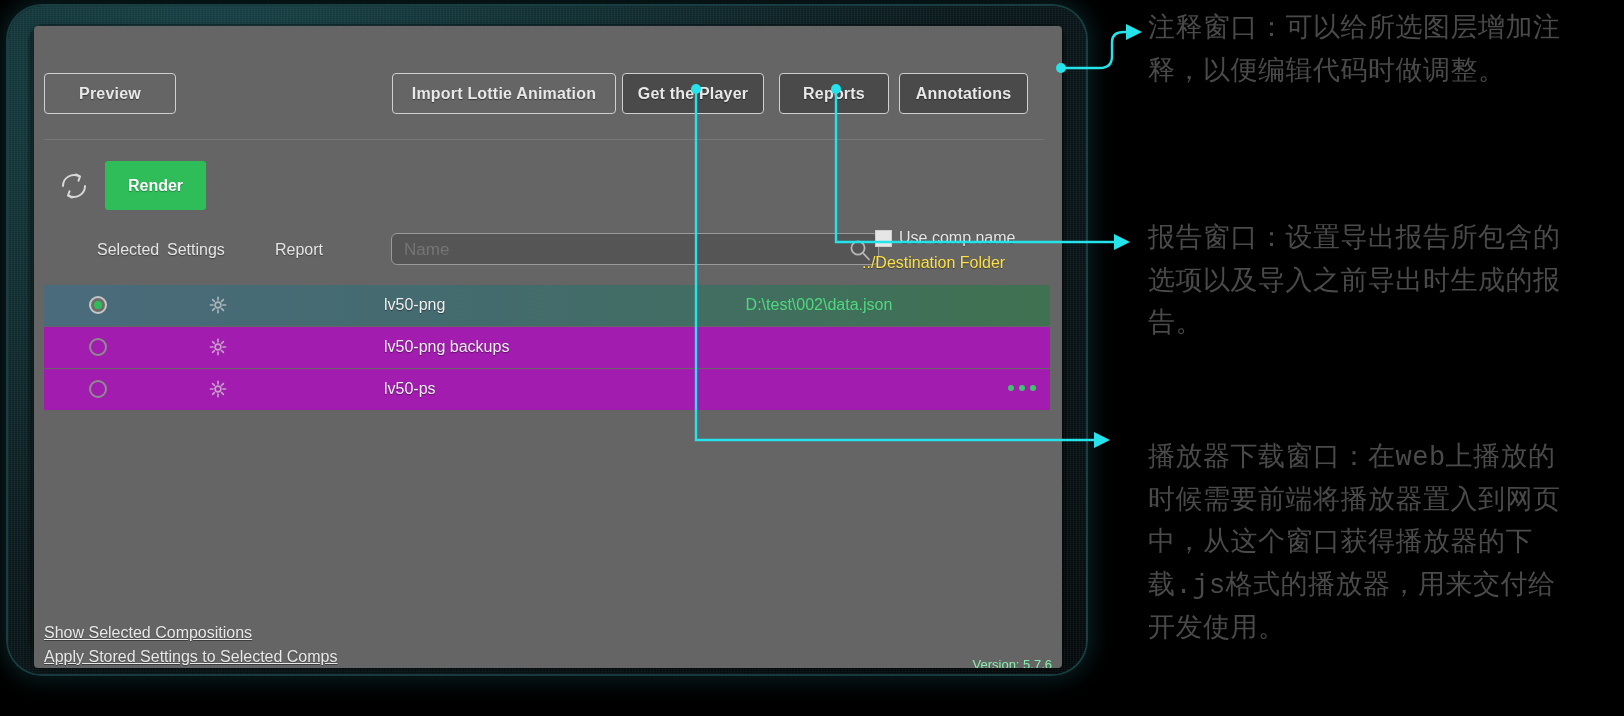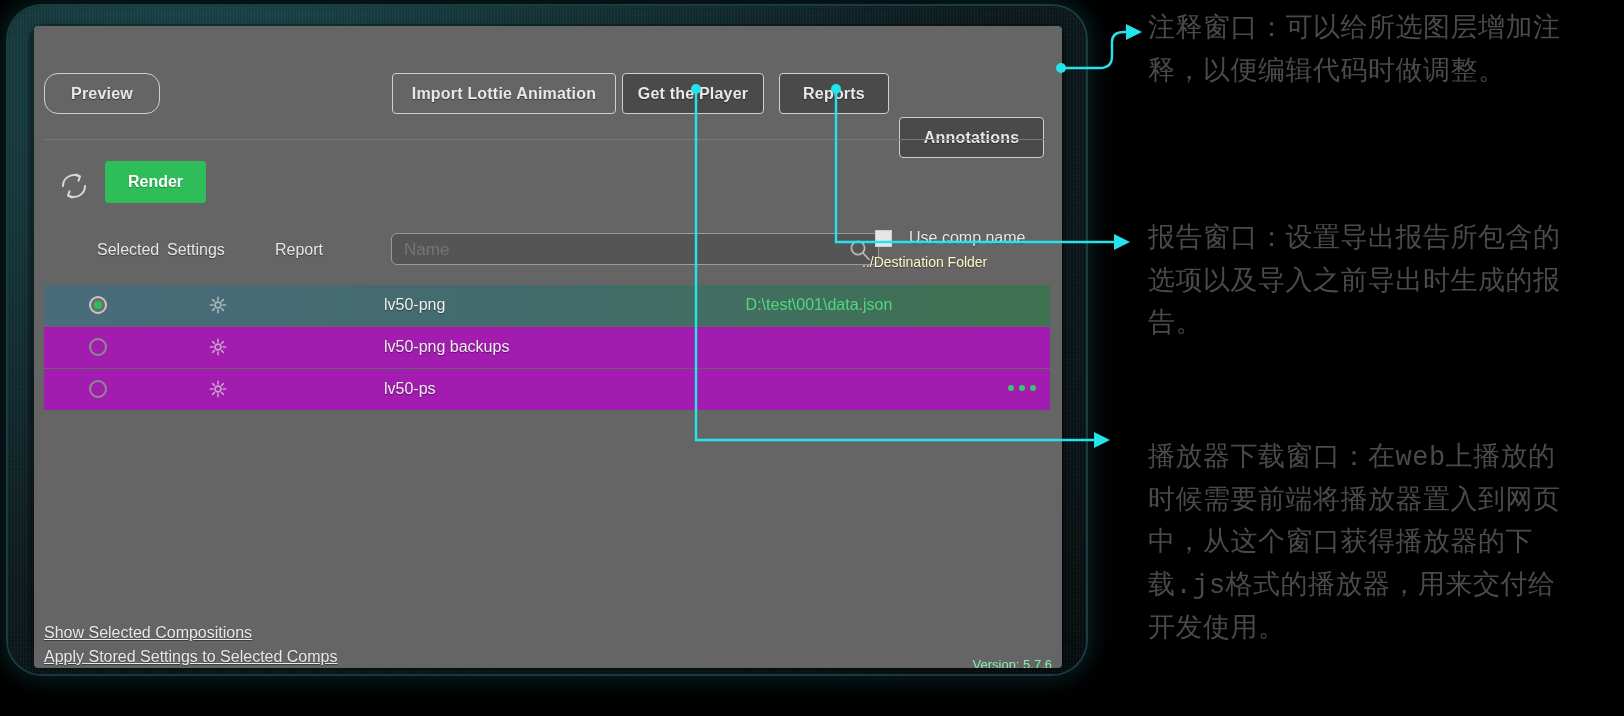--- a/index.html
+++ b/index.html
@@ -36,32 +36,32 @@
   }
 
   
   .tb-btn{
     position:absolute;top:47px;height:41px;box-sizing:border-box;
     border:1px solid #cfcfcf;border-radius:4px;background:transparent;
     color:#e8e8e8;font-size:16px;font-weight:bold;letter-spacing:.2px;
     display:flex;align-items:center;justify-content:center;cursor:pointer;
     text-shadow:0 1px 1px rgba(0,0,0,.45);
   }
-  #btn-preview{left:10px;width:116px;border-radius:14px;}
+  #btn-preview{left:10px;width:132px;}
   #btn-import{left:358px;width:224px;}
   #btn-player{left:588px;width:142px;background:#4a4a4a;}
   #btn-reports{left:745px;width:110px;background:#4a4a4a;}
-  #btn-annotations{left:865px;width:145px;background:#4a4a4a;margin-top:44px;}
+  #btn-annotations{left:865px;width:129px;background:#4a4a4a;}
 
   #tb-divider{position:absolute;left:10px;top:113px;width:1000px;height:1px;background:#777;}
 
   
   #sync-icon{position:absolute;left:22px;top:142px;width:36px;height:36px;cursor:pointer;}
   #btn-render{
-    position:absolute;left:71px;top:135px;width:101px;height:42px;
+    position:absolute;left:71px;top:135px;width:101px;height:49px;
     background:#2ebd59;border:none;border-radius:3px;color:#fff;
     font-size:16px;font-weight:bold;display:flex;align-items:center;justify-content:center;
     cursor:pointer;text-shadow:0 1px 1px rgba(0,0,0,.3);
   }
 
   
   .tab{
     position:absolute;top:215px;color:#e6e6e6;font-size:16px;cursor:pointer;
     text-shadow:0 1px 1px rgba(0,0,0,.4);
   }
@@ -73,25 +73,25 @@
     position:absolute;left:333px;top:207px;width:488px;height:32px;
     background:#555;border:1px solid #9a9a9a;border-radius:6px;box-sizing:border-box;margin-left:24px;
   }
   #search-input{
     position:absolute;left:10px;top:0;width:430px;height:30px;line-height:30px;
     color:#b0b0b0;font-size:17px;background:transparent;border:none;outline:none;
     font-family:"Liberation Sans",sans-serif;
   }
   #search-icon{position:absolute;right:6px;top:4px;width:24px;height:24px;cursor:pointer;}
 
-  #chk-row{position:absolute;left:841px;top:203px;display:flex;align-items:center;gap:17px;cursor:pointer;}
+  #chk-row{position:absolute;left:841px;top:203px;display:flex;align-items:center;gap:7px;cursor:pointer;}
   #chk-box{width:15px;height:15px;background:#e6e6e6;border:1px solid #cfcfcf;}
   #chk-label{color:#e6e6e6;font-size:16px;text-shadow:0 1px 1px rgba(0,0,0,.4);}
   #dest-folder{
-    position:absolute;left:828px;top:228px;color:#fef9c3;font-size:14px;
+    position:absolute;left:828px;top:228px;color:#fde047;font-size:16px;
     text-shadow:0 1px 1px rgba(0,0,0,.4);
   }
 
   
   #table{position:absolute;left:10px;top:259px;width:1006px;}
   .row{position:relative;height:41px;margin-bottom:1px;}
   .row.sel{background:linear-gradient(90deg,#4a6b7c 0%,#436b6d 45%,#3f7250 100%);}
   .row.plain{background:#a21caf;}
   .radio{
     position:absolute;left:45px;top:11px;width:18px;height:18px;border-radius:50%;
@@ -185,21 +185,21 @@
             <line x1="1.5" y1="10" x2="4.5" y2="10"></line>
               <line x1="15.5" y1="10" x2="18.5" y2="10"></line>
             <line x1="4" y1="4" x2="6" y2="6"></line>
               <line x1="14" y1="14" x2="16" y2="16"></line>
             <line x1="16" y1="4" x2="14" y2="6"></line>
               <line x1="6" y1="14" x2="4" y2="16"></line>
           </g>
         </svg>
       </span>
       <span class="cname">lv50-png</span>
-      <span class="cpath">D:\test\001\data.json</span>
+      <span class="cpath">D:\test\002\data.json</span>
     </div>
 
     <div class="row plain">
       <span class="radio"></span>
       <span class="gear">
         <svg viewBox="0 0 20 20" width="18" height="18">
           <circle cx="10" cy="10" r="3.2" fill="none" stroke="#d4d4d4" stroke-width="1.8"></circle>
           <g stroke="#d4d4d4" stroke-width="1.8" stroke-linecap="round">
             <line x1="10" y1="1.5" x2="10" y2="4.5"></line>
               <line x1="10" y1="15.5" x2="10" y2="18.5"></line>

